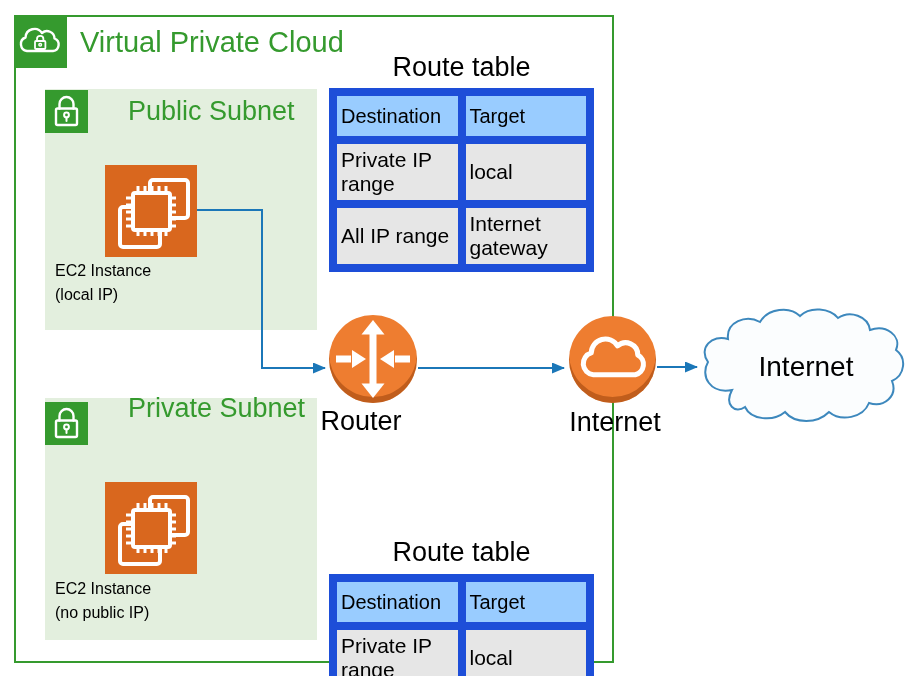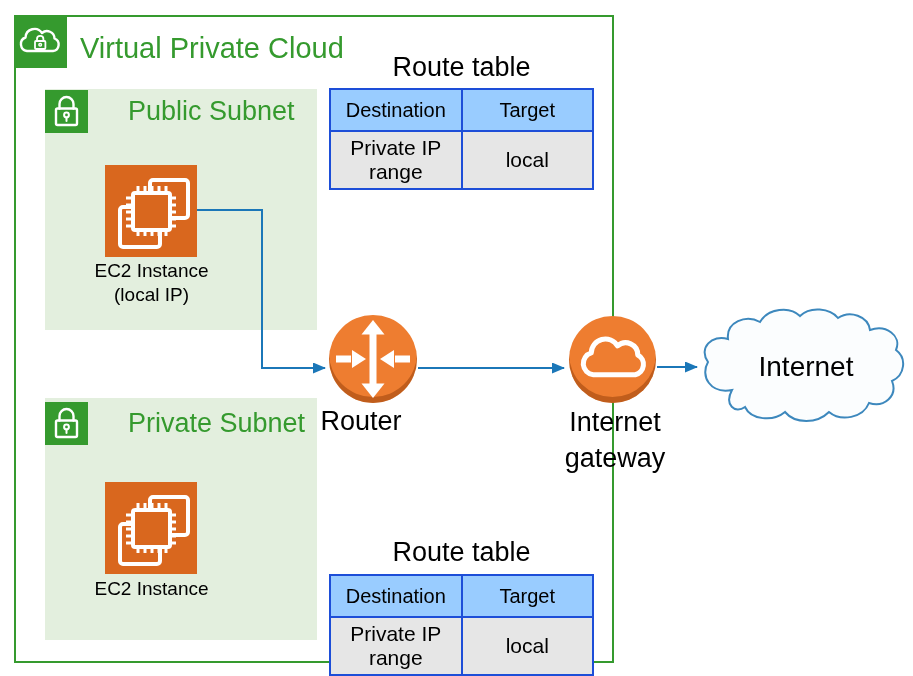--- a/index.html
+++ b/index.html
@@ -7,50 +7,50 @@
     position:relative; width:913px; height:676px; background:#fff;
     font-family:"Liberation Sans", sans-serif; color:#000; overflow:hidden;
   }
   .abs { position:absolute; }
 
   
   .vpc-box { left:14px; top:15px; width:600px; height:648px;
     border:2px solid var(--green); box-sizing:border-box; z-index:1; }
   .vpc-icon { left:14px; top:15px; width:53px; height:53px;
     background:var(--green); z-index:4; }
-  .vpc-title { left:80px; top:32px; font-size:29px; color:var(--green); z-index:4; white-space:nowrap; }
+  .vpc-title { left:80px; top:26px; font-size:29px; color:var(--green); z-index:4; white-space:nowrap; }
 
   
   .subnet { background:var(--subnet-fill); z-index:2; }
   .subnet.public  { left:45px; top:89px;  width:272px; height:241px; }
   .subnet.private { left:45px; top:398px; width:272px; height:242px; }
   .lock-box { width:43px; height:43px; background:var(--green); z-index:4; }
   .lock-box.pub { left:45px; top:90px; }
   .lock-box.priv { left:45px; top:402px; }
   .subnet-title { font-size:27px; color:var(--green); z-index:4; white-space:nowrap;margin-left:28px; }
   .subnet-title.pub { left:100px; top:96px; }
-  .subnet-title.priv { left:100px; top:408px; }
+  .subnet-title.priv { left:100px; top:393px; }
 
   
   .ec2-icon { width:92px; height:92px; background:var(--orange); z-index:4; }
   .ec2-icon.pub { left:105px; top:165px; }
   .ec2-icon.priv { left:105px; top:482px; }
-  .ec2-label { width:193px; text-align:center; font-size:19px; line-height:24px; z-index:4; }
+  .ec2-label { width:193px; text-align:left; font-size:16px; line-height:24px; z-index:4; }
   .ec2-label.pub { left:55px; top:259px; }
   .ec2-label.priv { left:55px; top:577px; }
 
   
   .rt-title { width:265px; text-align:center; font-size:27px; z-index:4; white-space:nowrap; }
   .rt-title.t1 { left:329px; top:52px; }
   .rt-title.t2 { left:329px; top:537px; }
   table.rt { border-collapse:collapse; width:265px; z-index:4; position:absolute;
     table-layout:fixed; background:#fff; }
   table.rt.t1 { left:329px; top:88px; }
   table.rt.t2 { left:329px; top:574px; }
-  table.rt th, table.rt td { border:2px solid #1d4ed8; text-align:center; vertical-align:middle; padding:4px; }
+  table.rt th, table.rt td { border:8px solid #1d4ed8; text-align:left; vertical-align:middle; padding:4px; }
   table.rt th { background:var(--table-header); font-weight:normal; font-size:20px; height:32px; }
   table.rt td { background:var(--table-row); font-size:21px; height:31px; }
 
   
   .connectors { left:0; top:0; z-index:3; }
   .connectors polyline, .connectors line { stroke:var(--blue); stroke-width:2; fill:none; }
   #arrowhead path { fill:var(--blue); }
 
   
   .circle { border-radius:50%; background:var(--circle-orange);
@@ -168,34 +168,39 @@
         <rect x="64" y="31.5" width="7" height="3"></rect>
           <rect x="64" y="38.5" width="7" height="3"></rect>
           <rect x="64" y="45.5" width="7" height="3"></rect>
           <rect x="64" y="52.5" width="7" height="3"></rect>
           <rect x="64" y="59.5" width="7" height="3"></rect>
       </g>
     </svg>
   </div>
   <div class="abs ec2-label priv">
     <div>EC2 Instance</div>
+    <div>(no public IP)</div>
   </div>
 
   <div class="abs rt-title t1">Route table</div>
   <table class="rt t1">
     <thead>
       <tr>
         <th>Destination</th>
         <th>Target</th>
       </tr>
     </thead>
     <tbody>
       <tr>
         <td>Private IP range</td>
         <td>local</td>
+      </tr>
+      <tr>
+        <td>All IP range</td>
+        <td>Internet gateway</td>
       </tr>
     </tbody>
   </table>
 
   <div class="abs rt-title t2">Route table</div>
   <table class="rt t2">
     <thead>
       <tr>
         <th>Destination</th>
         <th>Target</th>
@@ -235,21 +240,20 @@
   </div>
   <div class="abs node-label router">Router</div>
 
   <div class="abs circle igw">
     <svg viewBox="0 0 86 86">
       <path class="wstroke" stroke-width="5" d="M 24 58 a 11 11 0 0 1 -2 -21.5 a 14 14 0 0 1 26 -7 a 12 12 0 0 1 20 9 a 10.5 10.5 0 0 1 -2.5 19.5 z"></path>
     </svg>
   </div>
   <div class="abs node-label igw">
     <div>Internet</div>
-    <div>gateway</div>
   </div>
 
   <svg class="abs internet-cloud" width="213" height="124" viewBox="0 0 213 124">
     <path d="M 34 84
              C 12 88 2 70 10 56
              C 0 42 14 28 30 33
              C 28 16 48 8 62 16
              C 70 2 92 0 102 10
              C 112 0 132 2 140 12
              C 152 4 170 10 172 24

